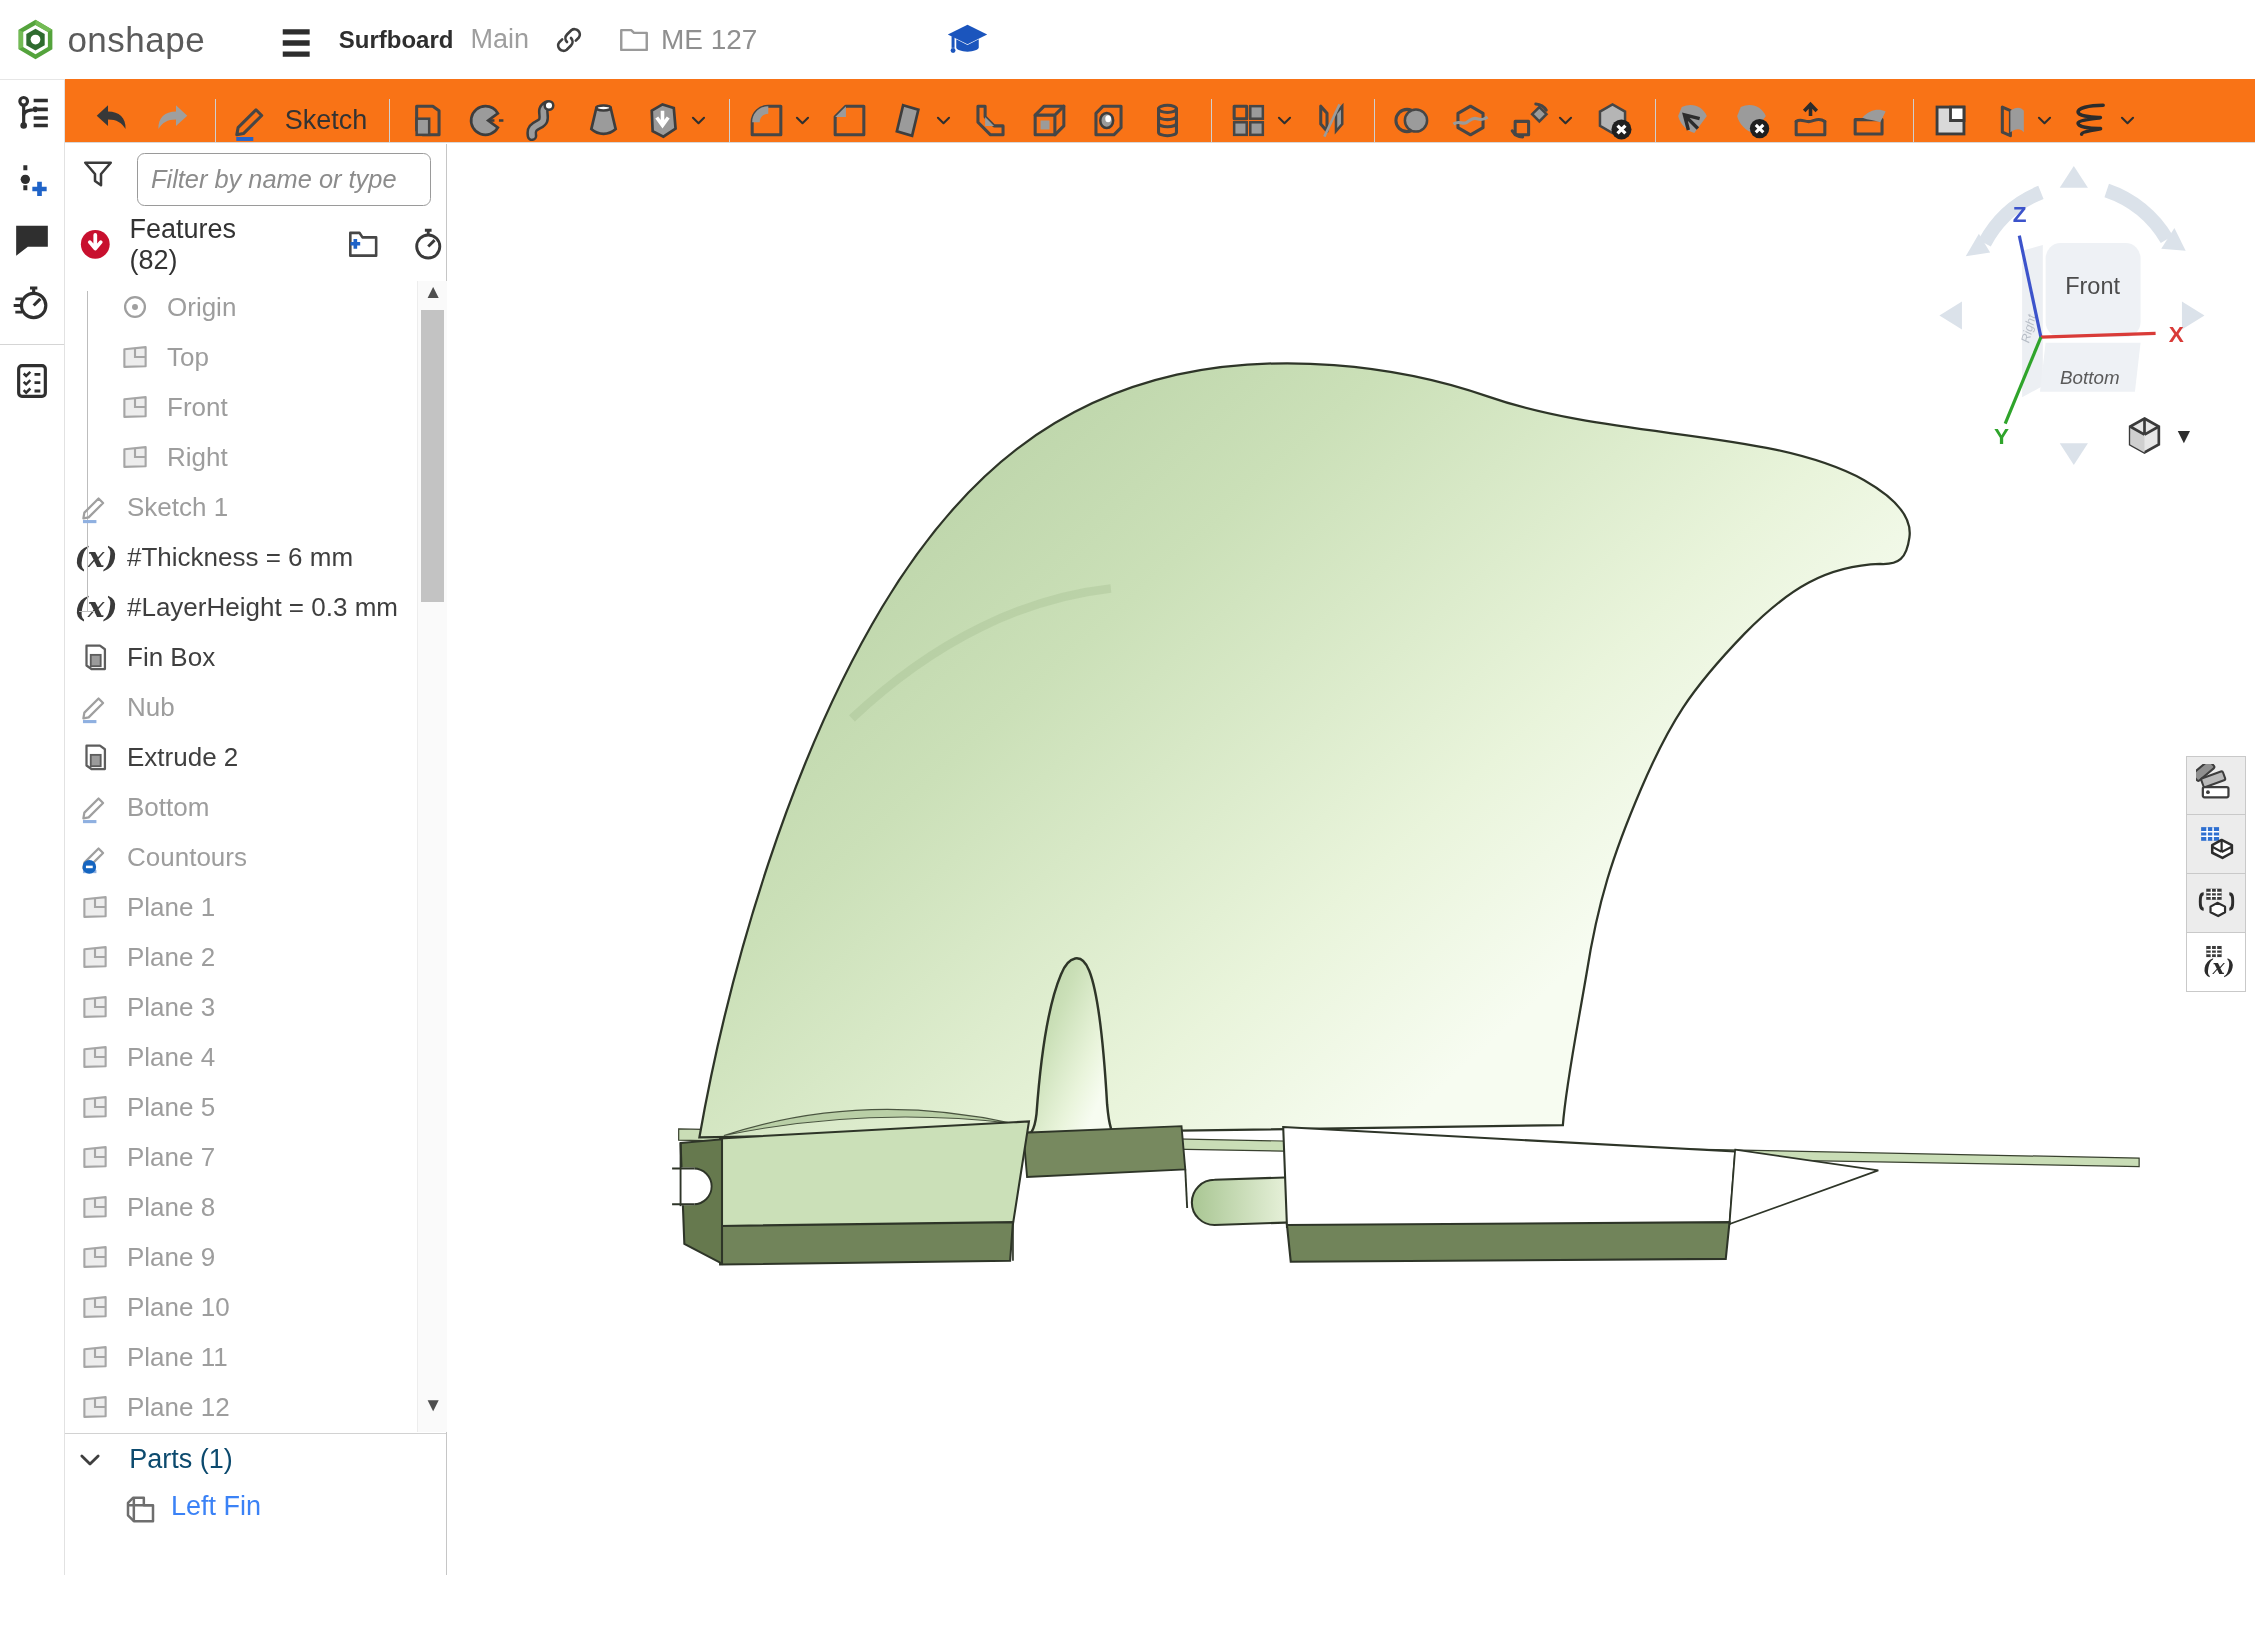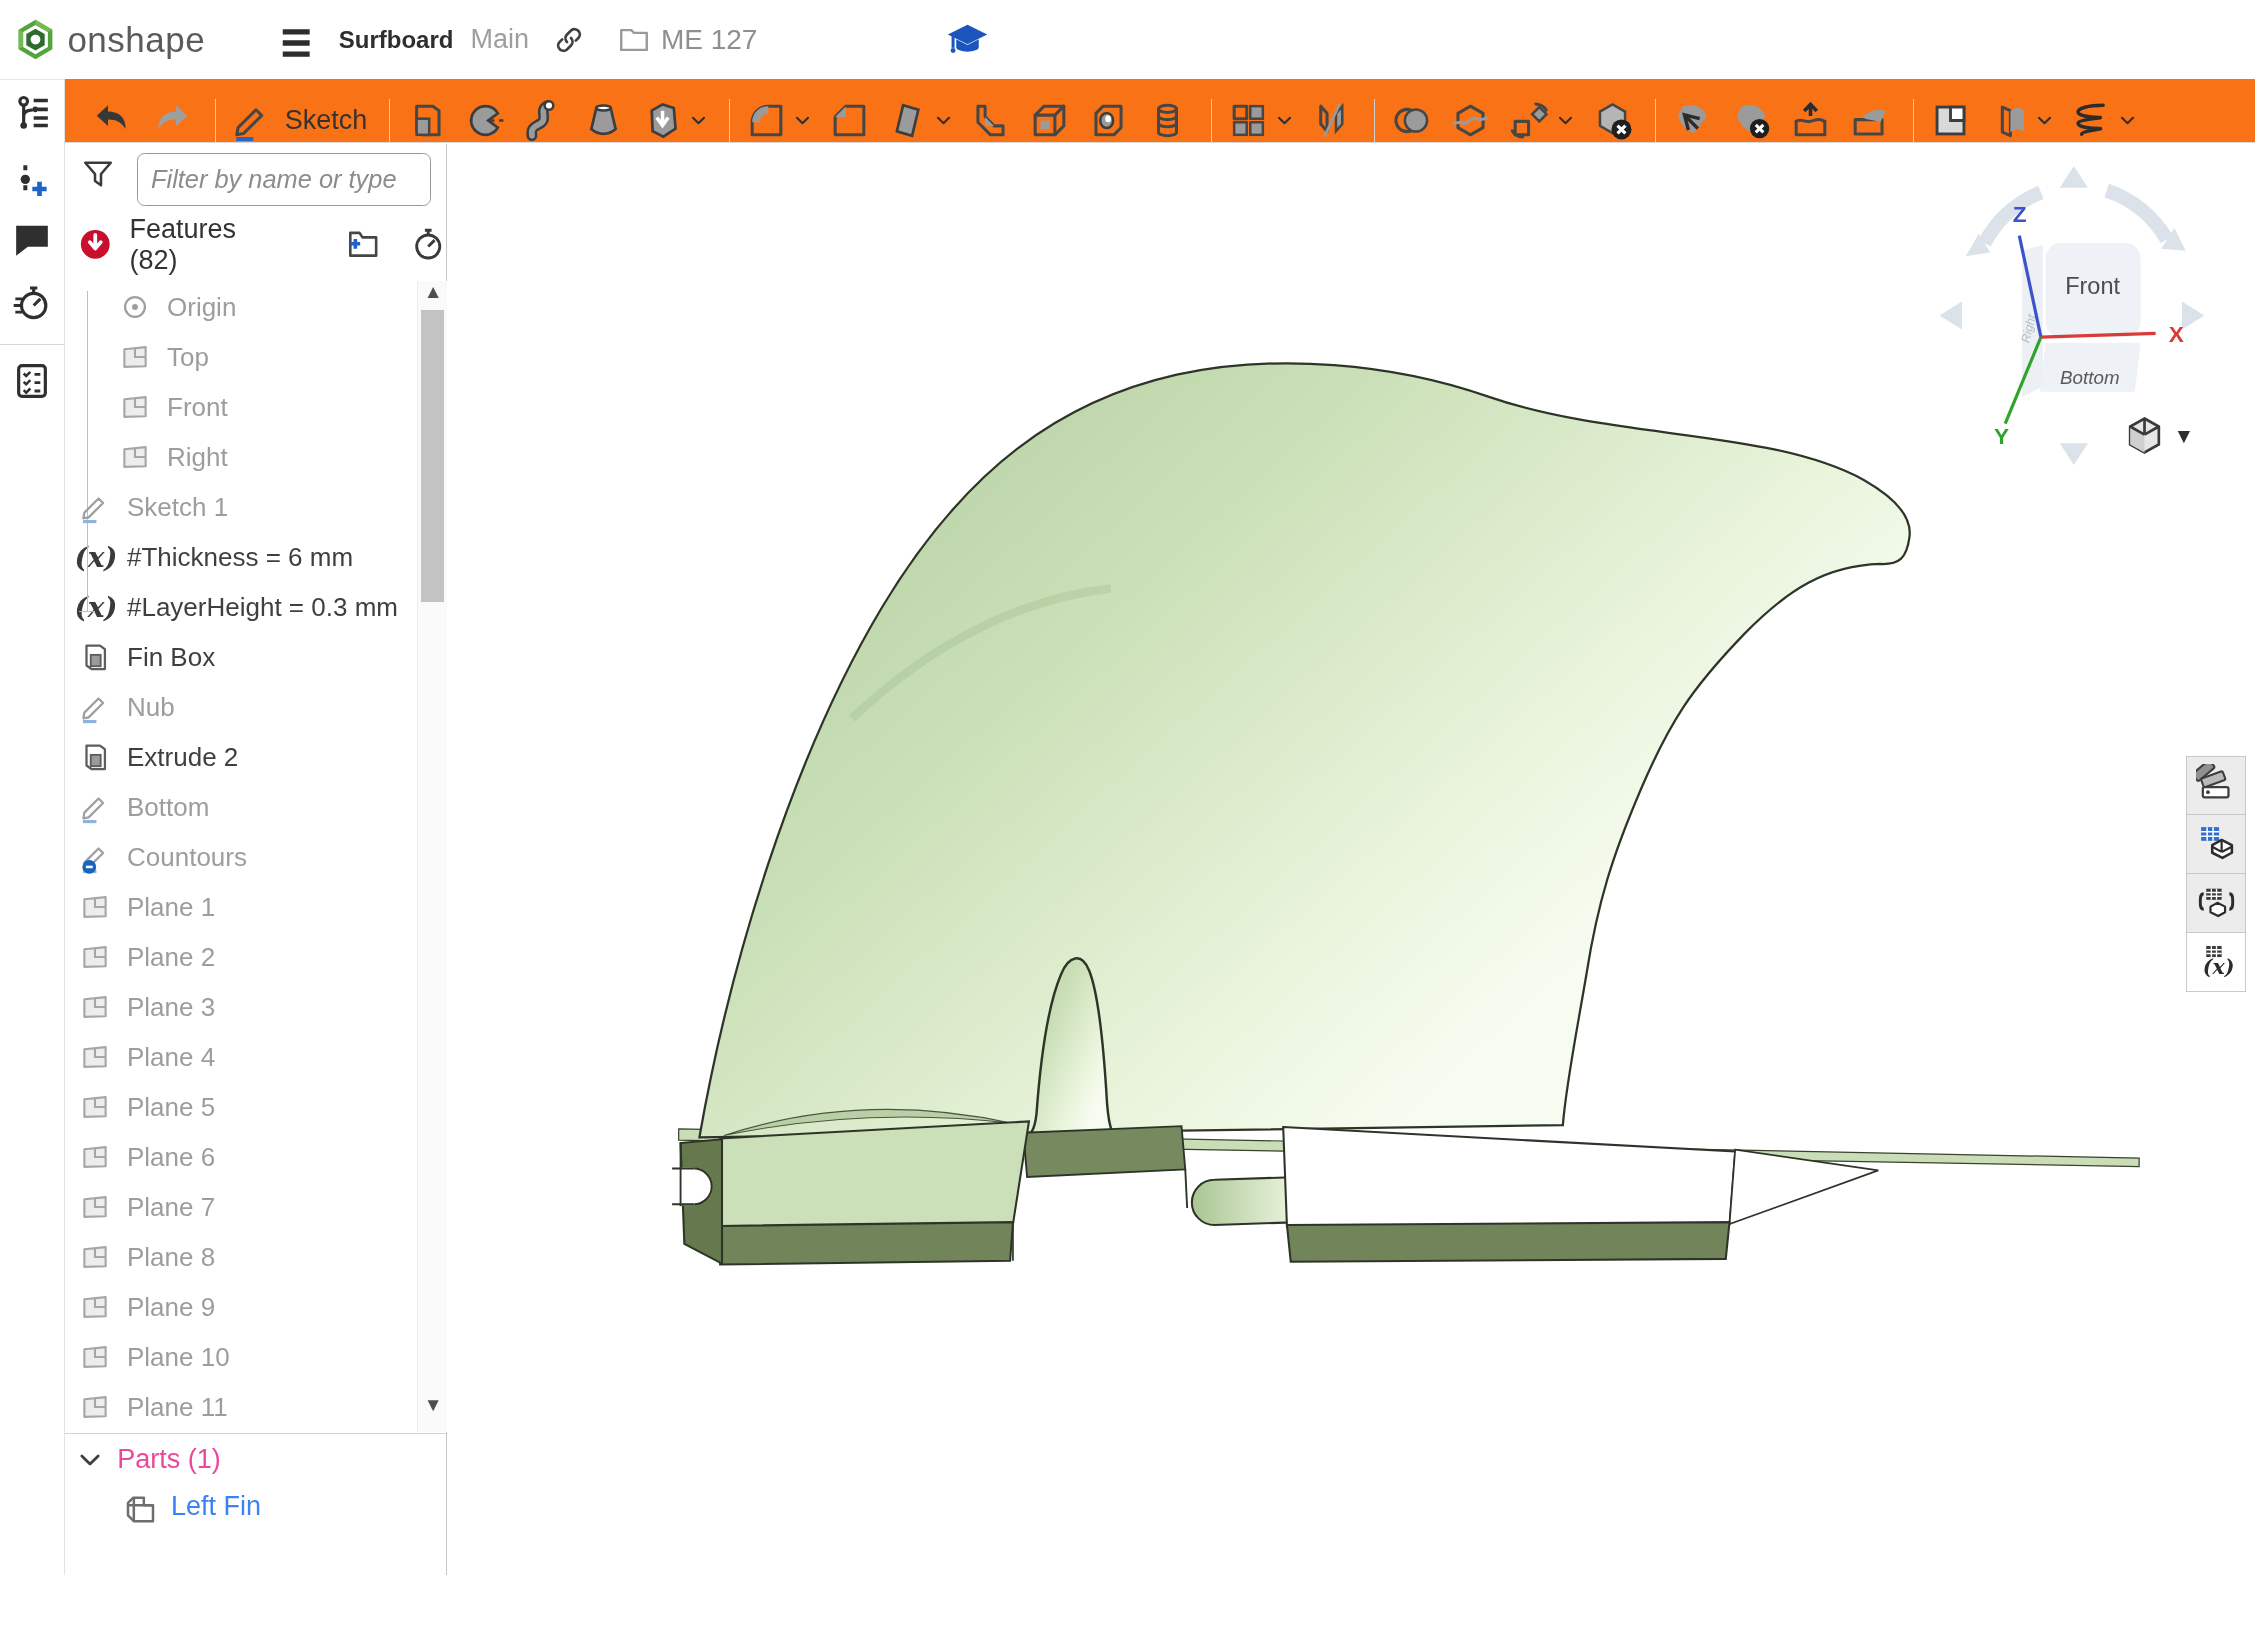--- a/index.html
+++ b/index.html
@@ -53,21 +53,21 @@
   #connector::after{content:"";position:absolute;left:-7.5px;bottom:0;width:16px;height:0.9px;background:#bdbdbd;}
   
   #sb-track{position:absolute;left:352px;top:137px;width:29px;height:1151px;background:#fafafa;border-left:0.9px solid #ededed;}
   #sb-up,#sb-down{position:absolute;left:356px;width:24.5px;text-align:center;font-size:19px;color:#4f4f4f;cursor:pointer;}
   #sb-up{top:137px;}
   #sb-down{top:1250px;}
   #sb-thumb{position:absolute;left:356px;top:166px;width:22.6px;height:292px;background:#c3c3c3;cursor:pointer;}
   #parts-sep{position:absolute;left:0;top:1289px;width:100%;height:0.9px;background:#d2d2d2;}
   #parts-row{position:absolute;left:0;top:1294px;width:100%;height:43px;display:flex;align-items:center;cursor:pointer;}
   #parts-chevron{width:28px;height:28px;margin-left:11.3px;}
-  #parts-label{font-size:27px;color:#ec4899;margin-left:13px;}
+  #parts-label{font-size:27px;color:#0c4a6e;margin-left:25px;}
   #leftfin-row{position:absolute;left:0;top:1339px;width:100%;height:47px;display:flex;align-items:center;cursor:pointer;}
   #part-ic{width:40px;height:40px;margin-left:53px;}
   #leftfin-label{font-size:27px;color:#3b82f6;margin-left:13px;}
   
   #panel-toggle{position:absolute;left:447px;top:849px;width:68px;height:62px;background:#fff;border:0.9px solid #b3b3b3;border-left:none;
     display:flex;align-items:center;justify-content:center;cursor:pointer;}
   #panel-toggle svg{width:38px;height:38px;}
   
   #viewport{position:absolute;left:447px;top:144px;width:1808px;height:1500px;background:#fff;}
   
@@ -517,27 +517,20 @@
               <path d="M4.5 6.5 19.5 5v13.5L4.5 19z" fill="#ededed" stroke="#a6a6a6" stroke-width="1.5" stroke-linejoin="round"></path>
               <path d="M12 5.8V12h7.5" fill="none" stroke="#a6a6a6" stroke-width="1.5"></path>
             </svg></span>
           <span>Plane 5</span>
         </div>
         <div class="row">
           <span class="ic"><svg viewBox="0 0 24 24">
               <path d="M4.5 6.5 19.5 5v13.5L4.5 19z" fill="#ededed" stroke="#a6a6a6" stroke-width="1.5" stroke-linejoin="round"></path>
               <path d="M12 5.8V12h7.5" fill="none" stroke="#a6a6a6" stroke-width="1.5"></path>
             </svg></span>
-          <span>Plane 6</span>
-        </div>
-        <div class="row">
-          <span class="ic"><svg viewBox="0 0 24 24">
-              <path d="M4.5 6.5 19.5 5v13.5L4.5 19z" fill="#ededed" stroke="#a6a6a6" stroke-width="1.5" stroke-linejoin="round"></path>
-              <path d="M12 5.8V12h7.5" fill="none" stroke="#a6a6a6" stroke-width="1.5"></path>
-            </svg></span>
           <span>Plane 7</span>
         </div>
         <div class="row">
           <span class="ic"><svg viewBox="0 0 24 24">
               <path d="M4.5 6.5 19.5 5v13.5L4.5 19z" fill="#ededed" stroke="#a6a6a6" stroke-width="1.5" stroke-linejoin="round"></path>
               <path d="M12 5.8V12h7.5" fill="none" stroke="#a6a6a6" stroke-width="1.5"></path>
             </svg></span>
           <span>Plane 8</span>
         </div>
         <div class="row">

